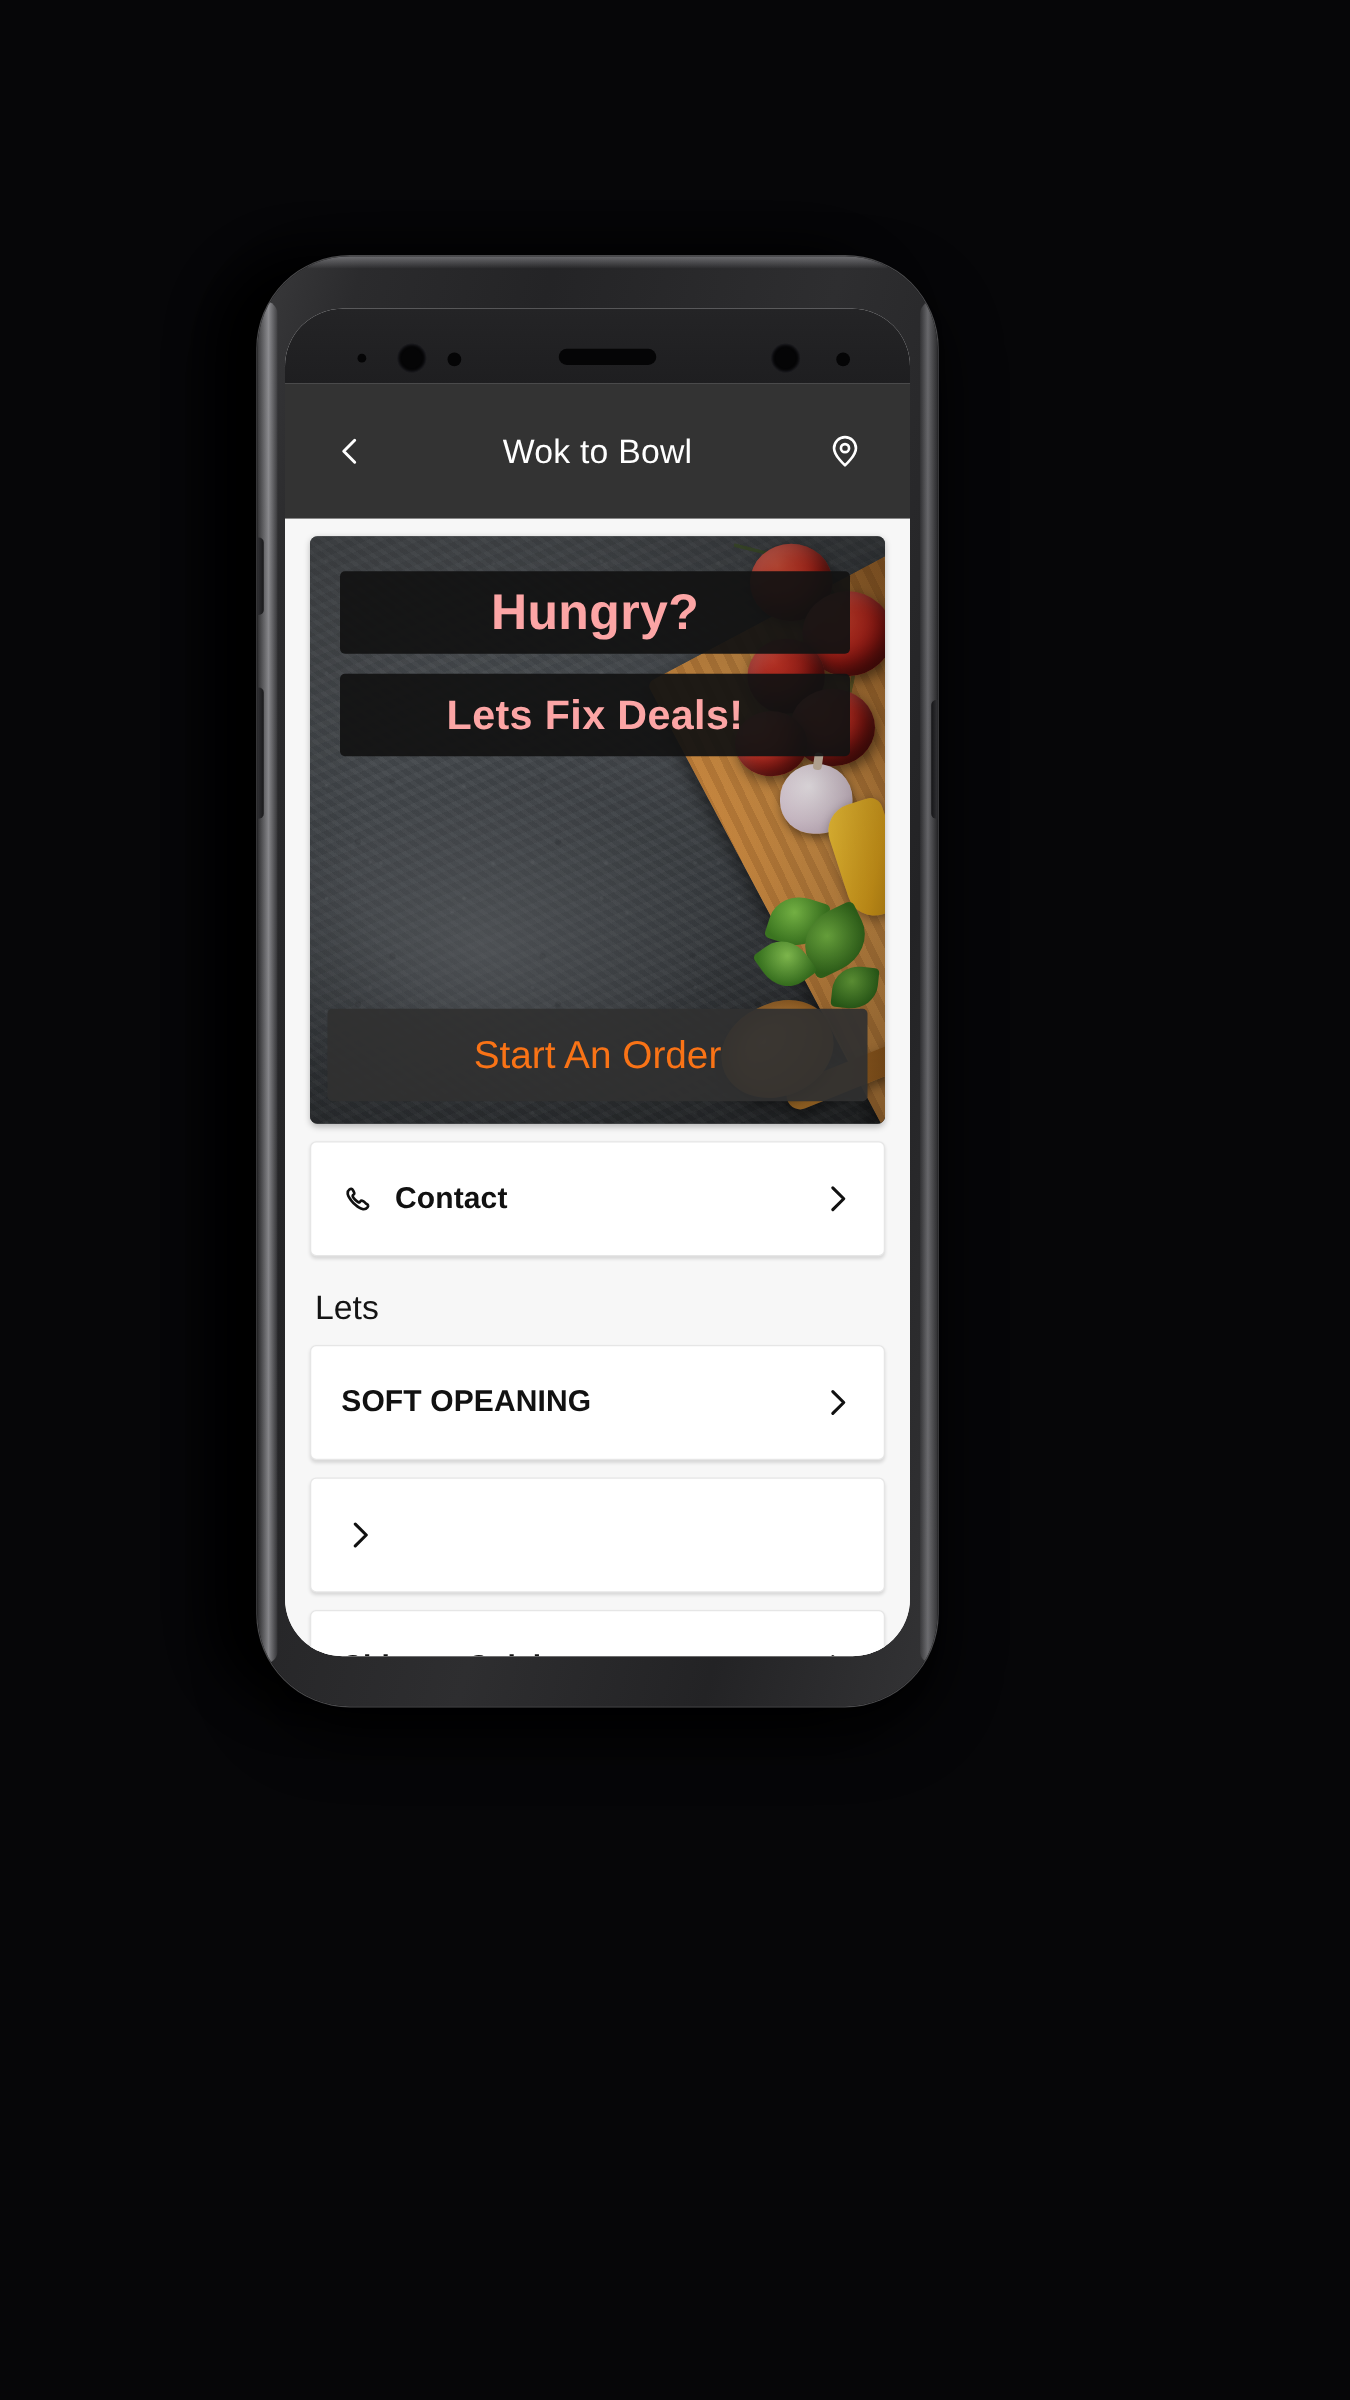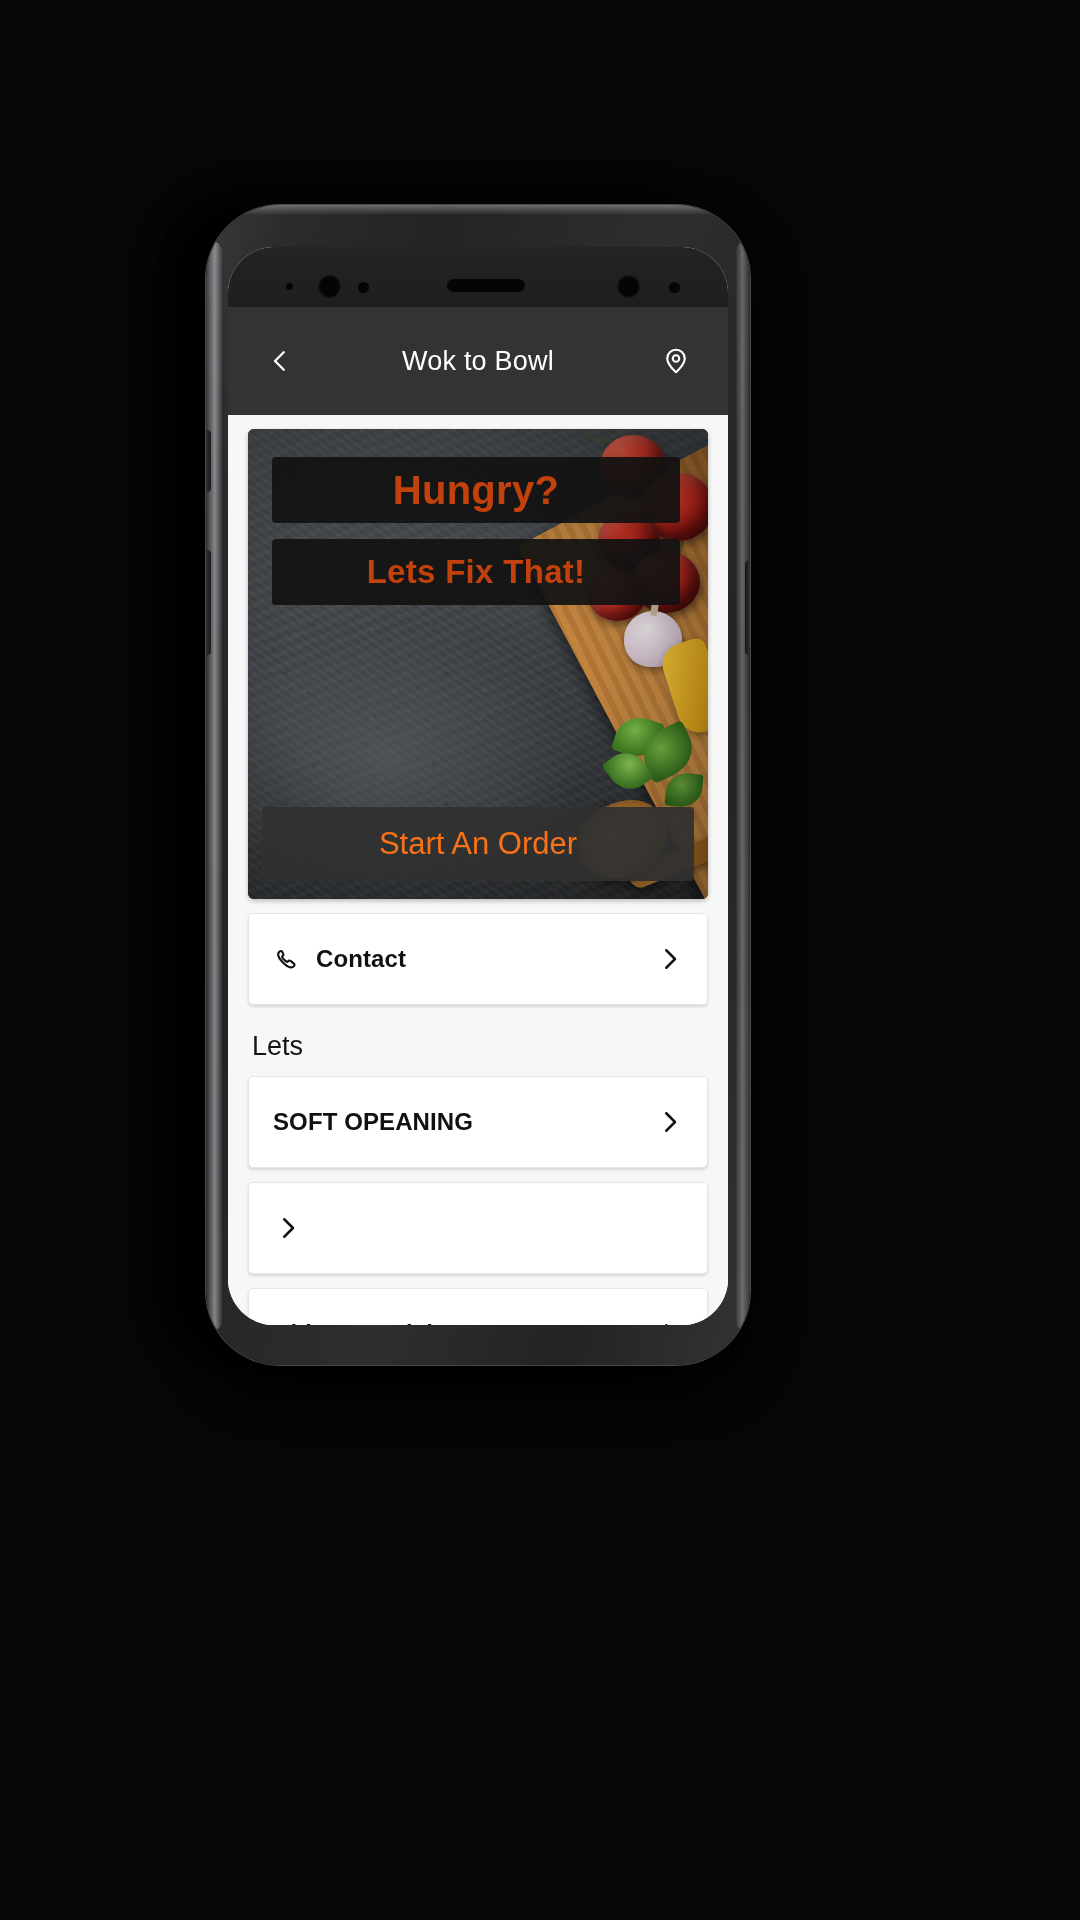--- a/index.html
+++ b/index.html
@@ -201,21 +201,21 @@
     background: radial-gradient(ellipse 80% 70% at 40% 55%, rgba(0,0,0,0) 40%, rgba(0,0,0,.35) 100%);
   }
 
   .hero-band {
     position: absolute; left: 24px; width: 408px; height: 66px;
     background: rgba(18,18,18,.93); border-radius: 4px;
     display:flex; align-items:center; justify-content:center;
   }
   .band-1 { top: 28px; }
   .band-2 { top: 110px; }
-  .hero-band span { color:#c2410c; font-weight:700; letter-spacing:.3px; }
+  .hero-band span { color:#fca5a5; font-weight:700; letter-spacing:.3px; }
   .band-1 span { font-size: 40px; }
   .band-2 span { font-size: 33px; }
 
   .hero-cta {
     position:absolute; left: 14px; right: 14px; bottom: 18px; height: 74px;
     background: rgba(48,48,48,.93); border-radius: 4px;
     display:flex; align-items:center; justify-content:center;
   }
   .hero-cta span { color:#f97316; font-size: 31px; font-weight:400; }
 
@@ -297,21 +297,21 @@
             <div class="herb h4"></div>
             <div class="spoon-handle"></div>
             <div class="spoon-bowl"></div>
             <div class="hero-vignette"></div>
           </div>
 
           <div class="hero-band band-1">
             <span>Hungry?</span>
           </div>
           <div class="hero-band band-2">
-            <span>Lets Fix That!</span>
+            <span>Lets Fix Deals!</span>
           </div>
 
           <div class="hero-cta">
             <span>Start An Order</span>
           </div>
         </div>
 
         <div class="row-card">
           <div class="row-left">
             <svg width="27" height="27" viewBox="0 0 24 24" fill="none" stroke="#111111" stroke-width="1.9" stroke-linecap="round" stroke-linejoin="round">

